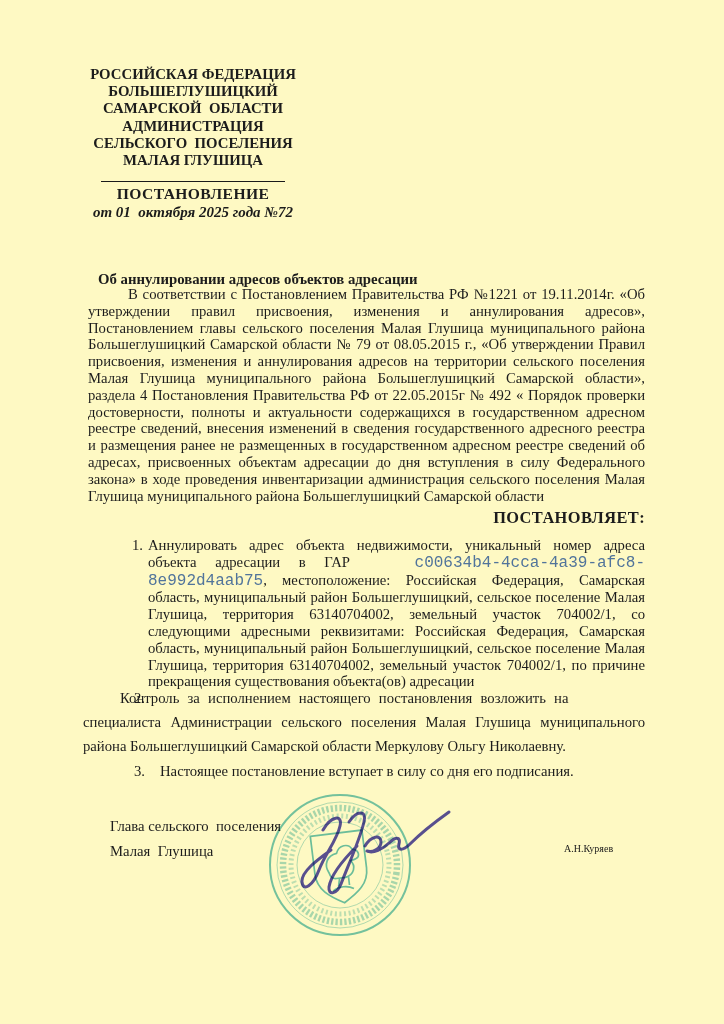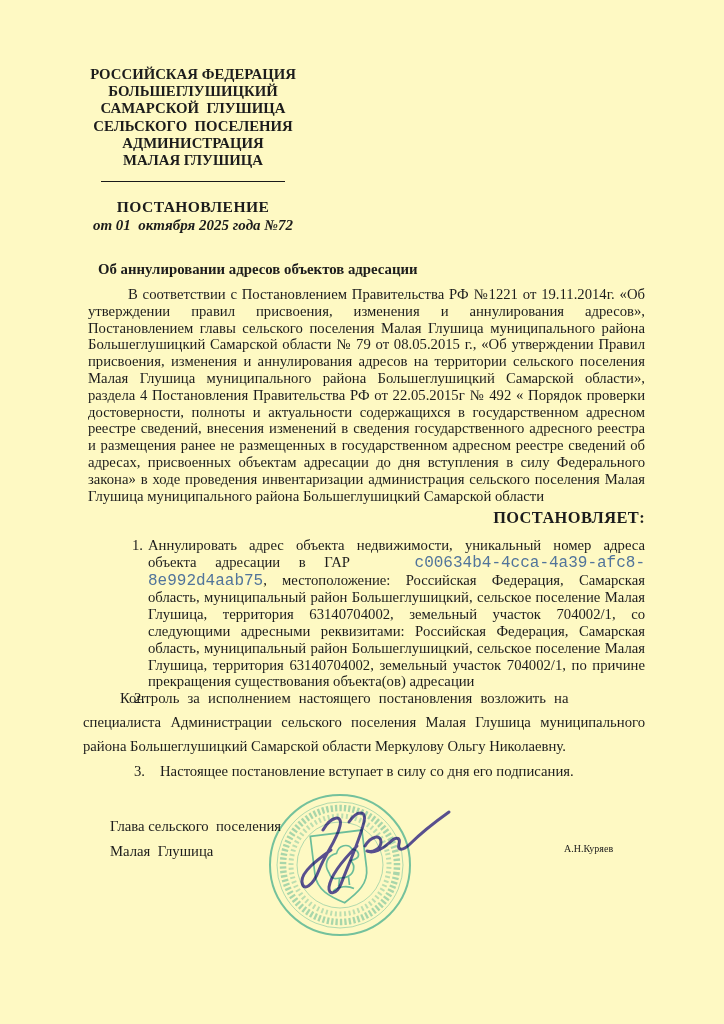--- a/index.html
+++ b/index.html
@@ -4,24 +4,24 @@
 <style>
   html,body{margin:0;padding:0;background:#ffffff;}
   .page{
     position:relative; width:724px; height:1024px; background:#fef9c3;
     font-family:"Liberation Serif", serif; color:var(--text-color,#1c1c1c); overflow:hidden;
   }
   
   .letterhead{position:absolute; left:58px; top:66px; width:270px; text-align:center;}
   .letterhead-line{font-weight:bold; font-size:14.8px; line-height:17.2px; white-space:pre-wrap;}
   .sep{width:184px; margin:6px auto 0 auto; border-bottom:1.6px solid #1a1a1a; height:6px;}
-  .doc-type{font-weight:bold; font-size:15.6px; line-height:18px; margin-top:16px; letter-spacing:.4px;}
+  .doc-type{font-weight:bold; font-size:15.6px; line-height:18px; margin-top:3px; letter-spacing:.4px;}
   .doc-date{font-weight:bold; font-style:italic; font-size:15px; line-height:18px; white-space:pre-wrap;}
   
-  .subject{position:absolute; left:98px; top:261px; width:540px; font-weight:bold; font-size:14.8px;}
+  .subject{position:absolute; left:98px; top:271px; width:540px; font-weight:bold; font-size:14.8px;}
   
   .preamble{
     position:absolute; left:88px; top:286px; width:557px; margin:0;
     font-size:14.7px; line-height:16.8px; text-align:justify; text-indent:40px;
   }
   
   .resolves{position:absolute; left:88px; top:508px; width:557px; text-align:right;
     font-weight:bold; font-size:16.4px; letter-spacing:.4px;}
   
   .item1{position:absolute; left:88px; top:537px; width:557px; font-size:14.7px; line-height:16.8px;}
@@ -45,23 +45,23 @@
   .handsig{position:absolute; left:293px; top:796px; mix-blend-mode:multiply;}
 </style>
 </head>
 <body>
 
 <div class="page">
 
   <header class="letterhead">
     <div class="letterhead-line">РОССИЙСКАЯ ФЕДЕРАЦИЯ</div>
     <div class="letterhead-line">БОЛЬШЕГЛУШИЦКИЙ</div>
-    <div class="letterhead-line">САМАРСКОЙ  ГЛУШИЦА</div>
+    <div class="letterhead-line">САМАРСКОЙ  ОБЛАСТИ</div>
+    <div class="letterhead-line">АДМИНИСТРАЦИЯ</div>
     <div class="letterhead-line">СЕЛЬСКОГО  ПОСЕЛЕНИЯ</div>
-    <div class="letterhead-line">АДМИНИСТРАЦИЯ</div>
     <div class="letterhead-line">МАЛАЯ ГЛУШИЦА</div>
     <div class="sep"></div>
     <div class="doc-type">ПОСТАНОВЛЕНИЕ</div>
     <div class="doc-date">от 01  октября 2025 года №72</div>
   </header>
 
   <div class="subject">Об аннулировании адресов объектов адресации</div>
 
   <p class="preamble">В соответствии с Постановлением Правительства РФ №1221 от 19.11.2014г. «Об утверждении правил присвоения, изменения и аннулирования адресов», Постановлением главы сельского поселения Малая Глушица муниципального района Большеглушицкий Самарской области № 79 от 08.05.2015 г., «Об утверждении Правил присвоения, изменения и аннулирования адресов на территории сельского поселения Малая Глушица муниципального района Большеглушицкий Самарской области», раздела 4 Постановления Правительства РФ от 22.05.2015г № 492 « Порядок проверки достоверности, полноты и актуальности содержащихся в государственном адресном реестре сведений, внесения изменений в сведения государственного адресного реестра и размещения ранее не размещенных в государственном адресном реестре сведений об адресах, присвоенных объектам адресации до дня вступления в силу Федерального закона» в ходе проведения инвентаризации администрация сельского поселения Малая Глушица муниципального района Большеглушицкий Самарской области</p>
 

